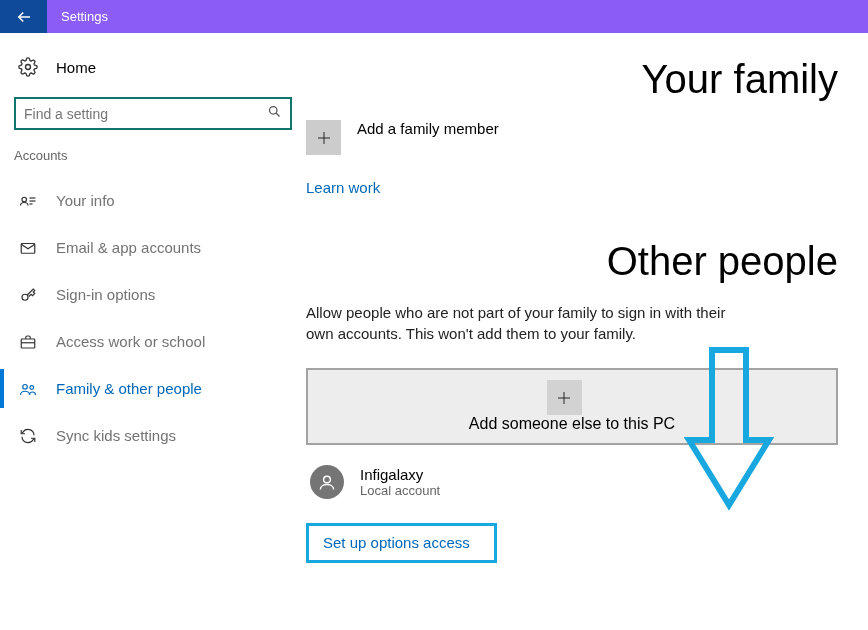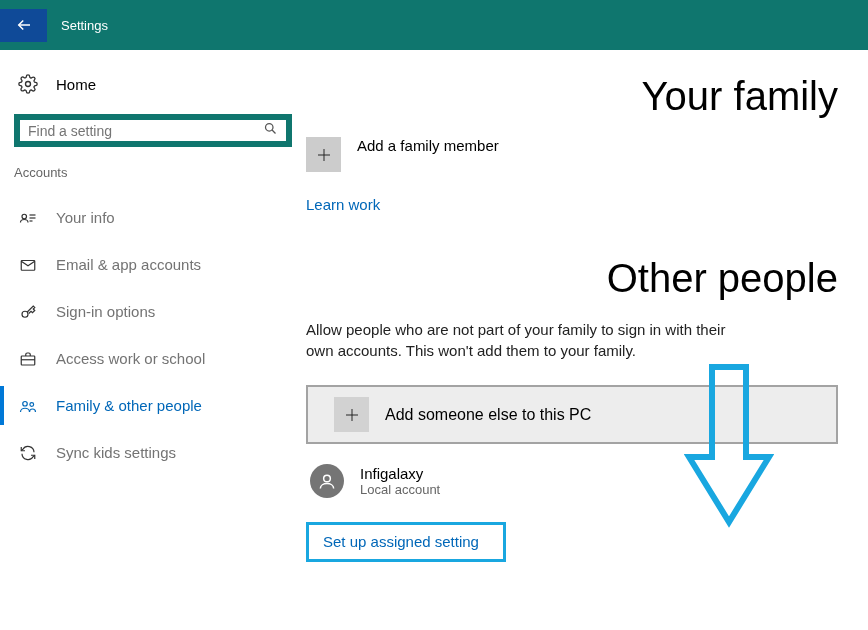--- a/index.html
+++ b/index.html
@@ -1,43 +1,43 @@
 <!DOCTYPE html>
 <html><head>
 <meta charset="utf-8">
 <style>
   * { margin: 0; padding: 0; box-sizing: border-box; }
   html, body { width: 868px; height: 630px; font-family: "Segoe UI", Arial, sans-serif; background: #fff; color: #000; overflow: hidden; }
-  .titlebar { height: 50px; background: #0f766e; display: flex; align-items: center; }
+  .titlebar { height: 33px; background: #8b5cf6; display: flex; align-items: center; }
   .back-btn { width: 47px; height: 33px; background: #0F4A98; display: flex; align-items: center; justify-content: center; cursor: pointer; }
   .titlebar-text { color: #fff; font-size: 13px; margin-left: 14px; }
   .content { display: flex; height: calc(630px - 33px); }
   .sidebar { width: 306px; padding: 14px 0 12px 0; }
   .home-row { display: flex; align-items: center; padding: 10px 0 10px 18px; margin-bottom: 10px; cursor: pointer; }
   .home-row .icon { width: 20px; height: 20px; margin-right: 18px; display: flex; align-items: center; justify-content: center; }
   .home-row .label { font-size: 15px; }
   .search-wrap { padding: 0 14px 18px 14px; }
-  .search-box { width: 100%; height: 33px; border: 6px solid #0f766e; display: flex; align-items: center; padding: 0 8px; }
+  .search-box { width: 100%; height: 33px; border: 2px solid #0f766e; display: flex; align-items: center; padding: 0 8px; }
   .search-input { flex: 1; border: none; outline: none; font-size: 14px; color: #666; background: transparent; }
   .section-header { font-size: 13px; color: #666; padding: 0 0 14px 14px; }
   .nav-item { display: flex; align-items: center; height: 47px; padding-left: 18px; cursor: pointer; position: relative; }
   .nav-item .icon { width: 20px; height: 20px; margin-right: 18px; display: flex; align-items: center; justify-content: center; color: #333; }
   .nav-item .label { font-size: 15px; color: #737373; }
   .nav-item.active::before { content: ""; position: absolute; left: 0; top: 4px; bottom: 4px; width: 4px; background: #0078D7; }
   .nav-item.active .label { color: #0067B8; text-align: right; }
   .nav-item.active .icon { color: #0067B8; }
   .main { flex: 1; padding: 24px 30px 0 0; position: relative; }
   .main h1 { font-size: 40px; font-weight: 400; margin-bottom: 18px; text-align: right; }
   .desc { font-size: 15px; line-height: 1.4; color: #222; max-width: 440px; margin-bottom: 24px; }
   .add-tile { display: flex; align-items: flex-start; margin-bottom: 24px; cursor: pointer; }
   .plus-box { width: 35px; height: 35px; background: #ccc; display: flex; align-items: center; justify-content: center; margin-right: 16px; }
   .add-tile .tlabel { font-size: 15px; }
   .link { color: #0067B8; font-size: 15px; cursor: pointer; display: inline-block; }
   .section2 { margin-top: 42px; }
-  .add-row-highlight { background: #EDEDED; border: 2px solid #A3A3A3; padding: 10px 26px; display: flex; align-items: center; margin-bottom: 14px; cursor: pointer; }
+  .add-row-highlight { background: #EDEDED; border: 2px solid #A3A3A3; padding: 10px 10px; display: flex; align-items: center; margin-bottom: 14px; cursor: pointer; flex-direction: column; }
   .add-row-highlight .plus-box { background: #D2D2D2; }
   .user-row { display: flex; align-items: center; padding: 6px 0 6px 4px; margin-bottom: 18px; }
   .avatar { width: 34px; height: 34px; border-radius: 50%; background: #757575; display: flex; align-items: center; justify-content: center; margin-right: 16px; }
   .user-meta .uname { font-size: 15px; }
   .user-meta .utype { font-size: 13px; color: #666; }
   .assigned-box { border: 3px solid #19A7E0; padding: 8px 24px 8px 14px; display: inline-block; }
   .arrow-annot { position: absolute; left: 378px; top: 312px; pointer-events: none; }
 </style>
 </head>
 <body>
@@ -184,21 +184,21 @@
               <path d="M4 21c0-4 4-6 8-6s8 2 8 6"></path>
             </svg>
         </div>
         <div class="user-meta">
           <div class="uname">Infigalaxy</div>
           <div class="utype">Local account</div>
         </div>
       </div>
 
       <div class="assigned-box">
-        <span class="link">Set up assigned setting</span>
+        <span class="link">Set up options access</span>
       </div>
     </div>
 
     <svg class="arrow-annot" width="90" height="170" viewBox="0 0 90 170">
       <path d="M28 5 L62 5 L62 95 L85 95 L45 160 L5 95 L28 95 Z" fill="none" stroke="#19A7E0" stroke-width="6" stroke-linejoin="miter"></path>
     </svg>
 
   </div>
 </div>
 

